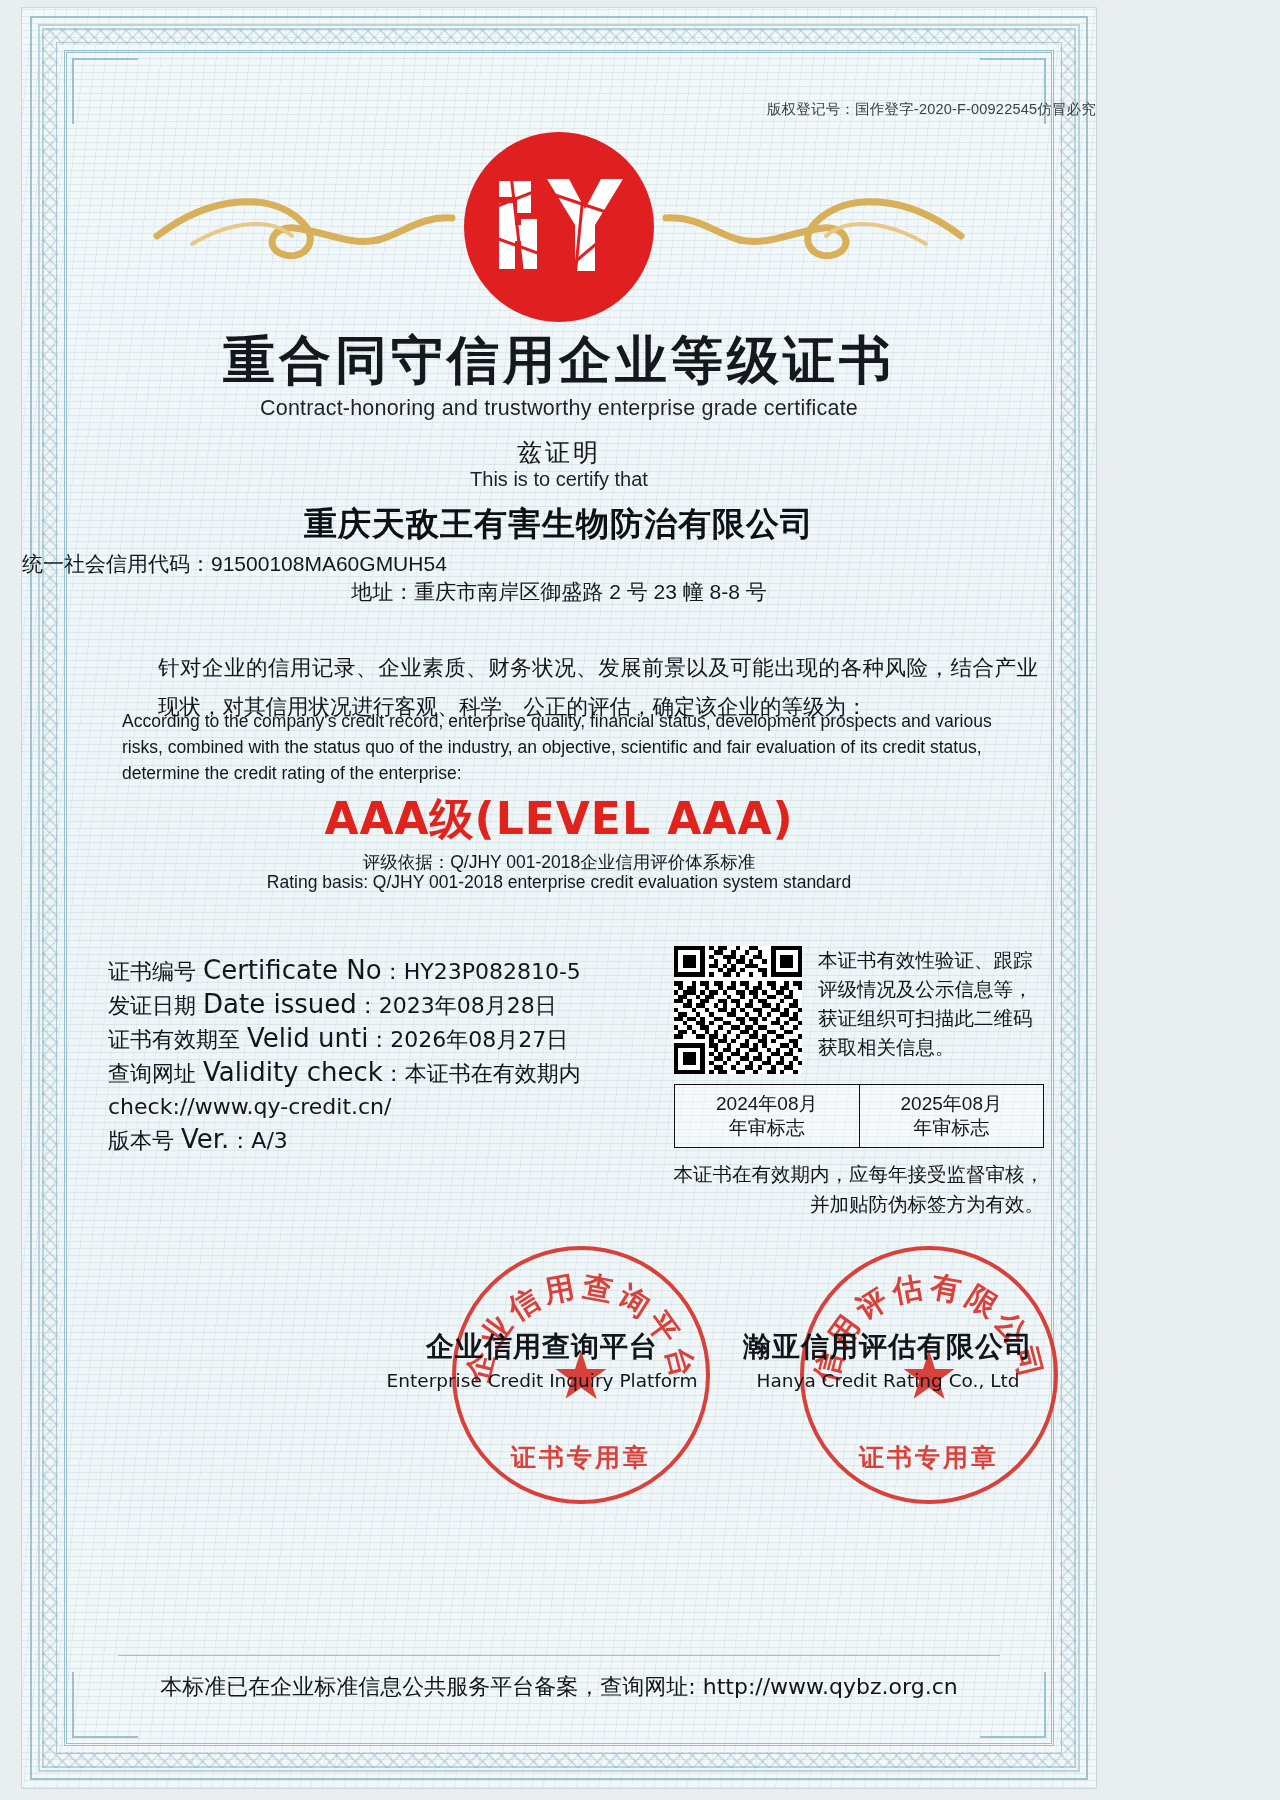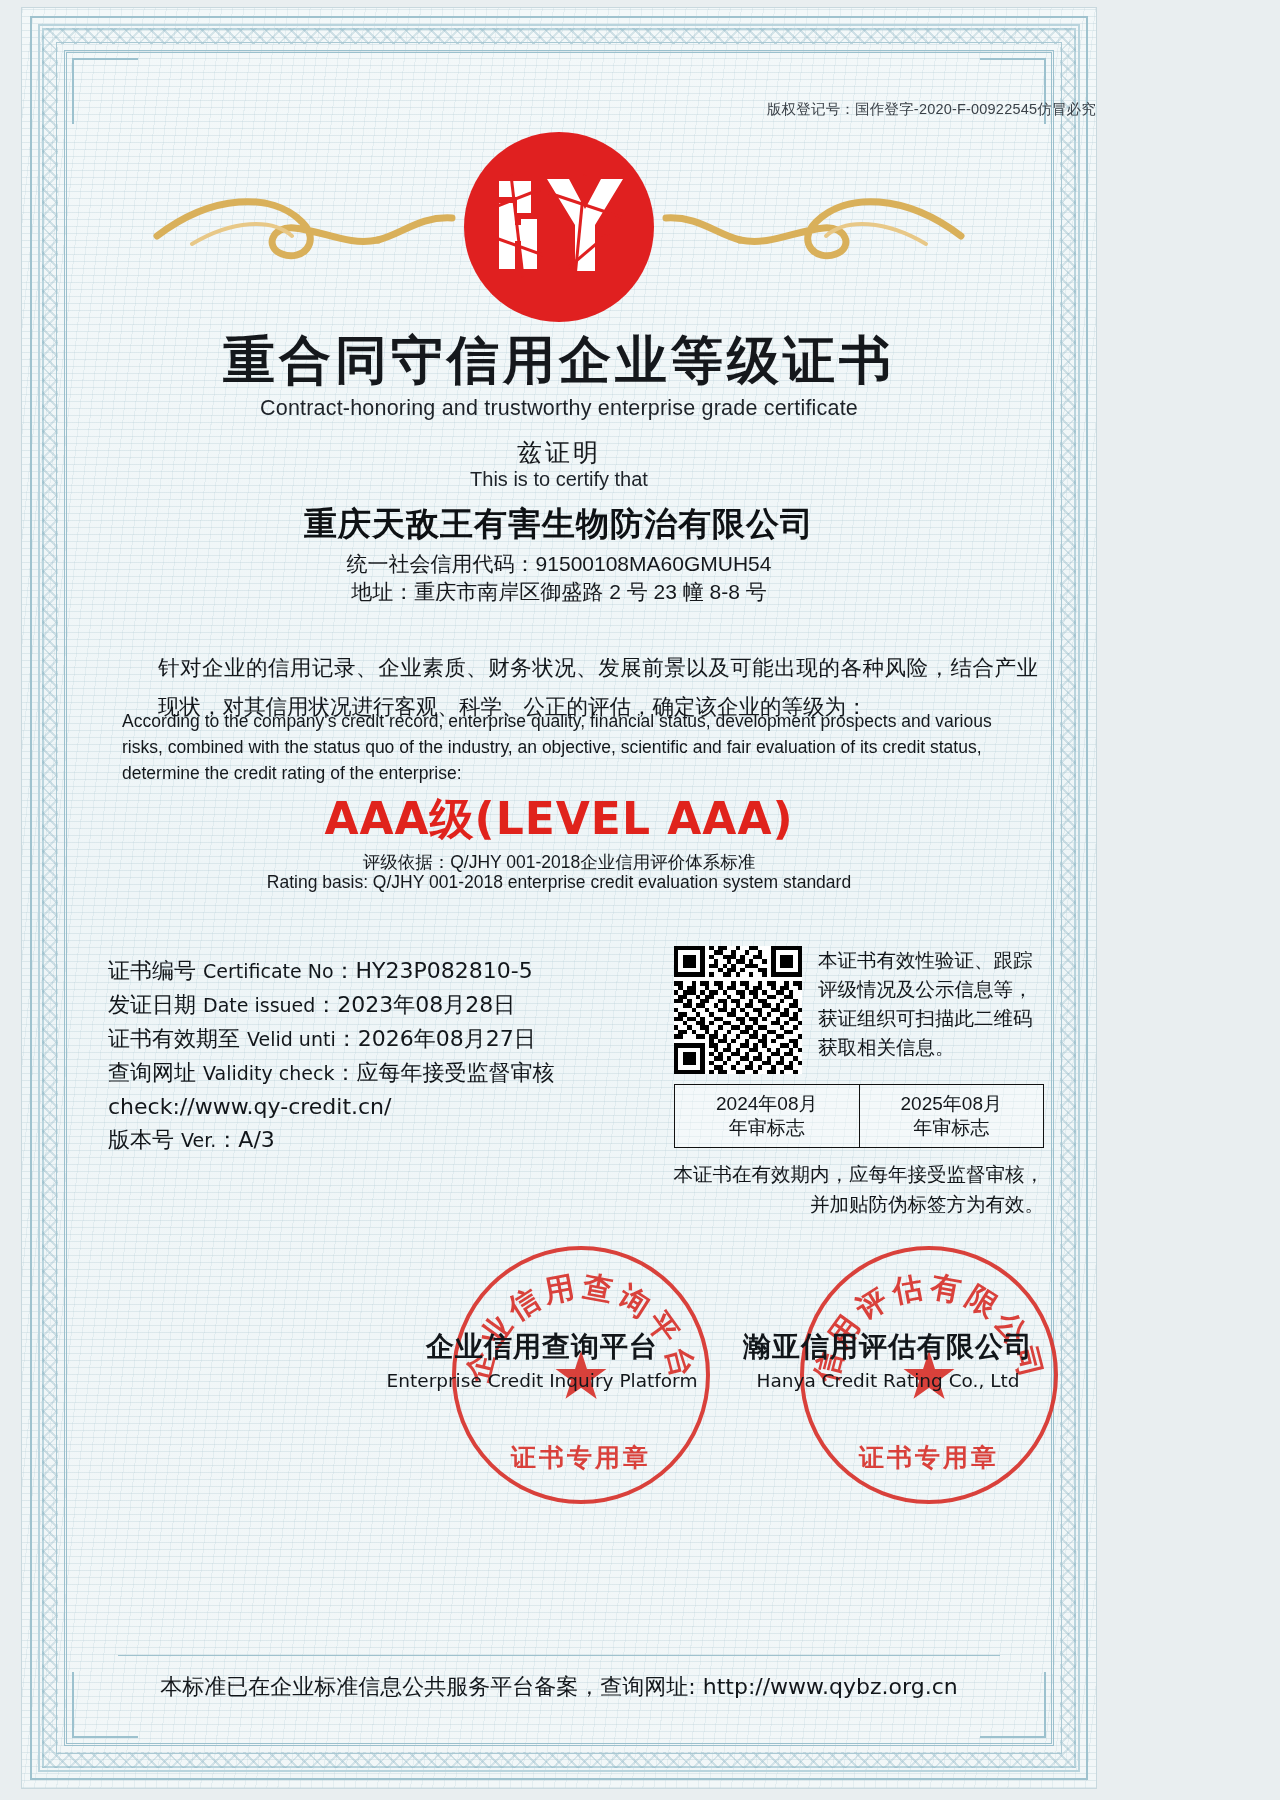--- a/index.html
+++ b/index.html
@@ -66,21 +66,21 @@
     position:absolute;top:388px;left:0;width:100%;text-align:center;
     font-size:21.5px;color:#1d2228;letter-spacing:.2px;
   }
   .certify-cn{position:absolute;top:428px;left:0;width:100%;text-align:center;font-size:25px;color:#15181c;letter-spacing:3px;}
   .certify-en{position:absolute;top:460px;left:0;width:100%;text-align:center;font-size:20px;color:#1d2228;}
   .company{
     position:absolute;top:494px;left:0;width:100%;text-align:center;
     font-size:33px;font-weight:bold;color:#0e1114;letter-spacing:1px;
     font-family:"DejaVu Sans","Liberation Sans",sans-serif;
   }
-  .uscc{position:absolute;top:542px;left:0;width:100%;text-align:center;font-size:21px;color:#15181c;}
+  .uscc{position:absolute;top:542px;left:0;width:100%;text-align:left;font-size:21px;color:#15181c;}
   .addr{position:absolute;top:570px;left:0;width:100%;text-align:center;font-size:21px;color:#15181c;}
 
   .body-cn{
     position:absolute;top:640px;left:92px;width:880px;
     font-size:21.5px;line-height:39px;color:#13171b;text-align:justify;
     font-family:"DejaVu Sans","Liberation Sans",sans-serif;
     margin-left:44px;
   }
   .body-en{
     position:absolute;top:700px;left:100px;width:880px;
@@ -93,21 +93,21 @@
   }
   .basis-cn{position:absolute;top:842px;left:0;width:100%;text-align:center;font-size:17.5px;color:#15181c;}
   .basis-en{position:absolute;top:864px;left:0;width:100%;text-align:center;font-size:17.5px;color:#15181c;}
 
   
   .info{
     position:absolute;top:946px;left:86px;width:560px;
     font-size:22px;line-height:33px;color:#12161a;
     font-family:"DejaVu Sans","Liberation Sans",sans-serif;
   }
-  .info .lbl-en{font-size:19px;}
+  .info .lbl-en{font-size:26px;}
   .info div{white-space:nowrap;}
 
   
   .qr{position:absolute;top:938px;left:652px;width:128px;height:128px;}
   .qr-note{
     position:absolute;top:938px;left:796px;width:226px;
     font-size:19.5px;line-height:29px;color:#12161a;
     font-family:"DejaVu Sans","Liberation Sans",sans-serif;
   }
   .stamp-boxes{position:absolute;top:1076px;left:652px;width:370px;display:flex;}
@@ -233,21 +233,21 @@
     <div>
       <span>发证日期</span>
       <span class="lbl-en">Date issued</span><span>：2023年08月28日</span>
     </div>
     <div>
       <span>证书有效期至</span>
       <span class="lbl-en">Velid unti</span><span>：2026年08月27日</span>
     </div>
     <div>
       <span>查询网址</span>
-      <span class="lbl-en">Validity check</span><span>：应每年接受监督审核</span>
+      <span class="lbl-en">Validity check</span><span>：本证书在有效期内</span>
     </div>
     <div>check://www.qy-credit.cn/</div>
     <div>
       <span>版本号</span>
       <span class="lbl-en">Ver.</span><span>：A/3</span>
     </div>
   </div>
 
   <svg class="qr" viewBox="0 0 29 29" shape-rendering="crispEdges">
     <rect width="29" height="29" fill="#ffffff"></rect>

